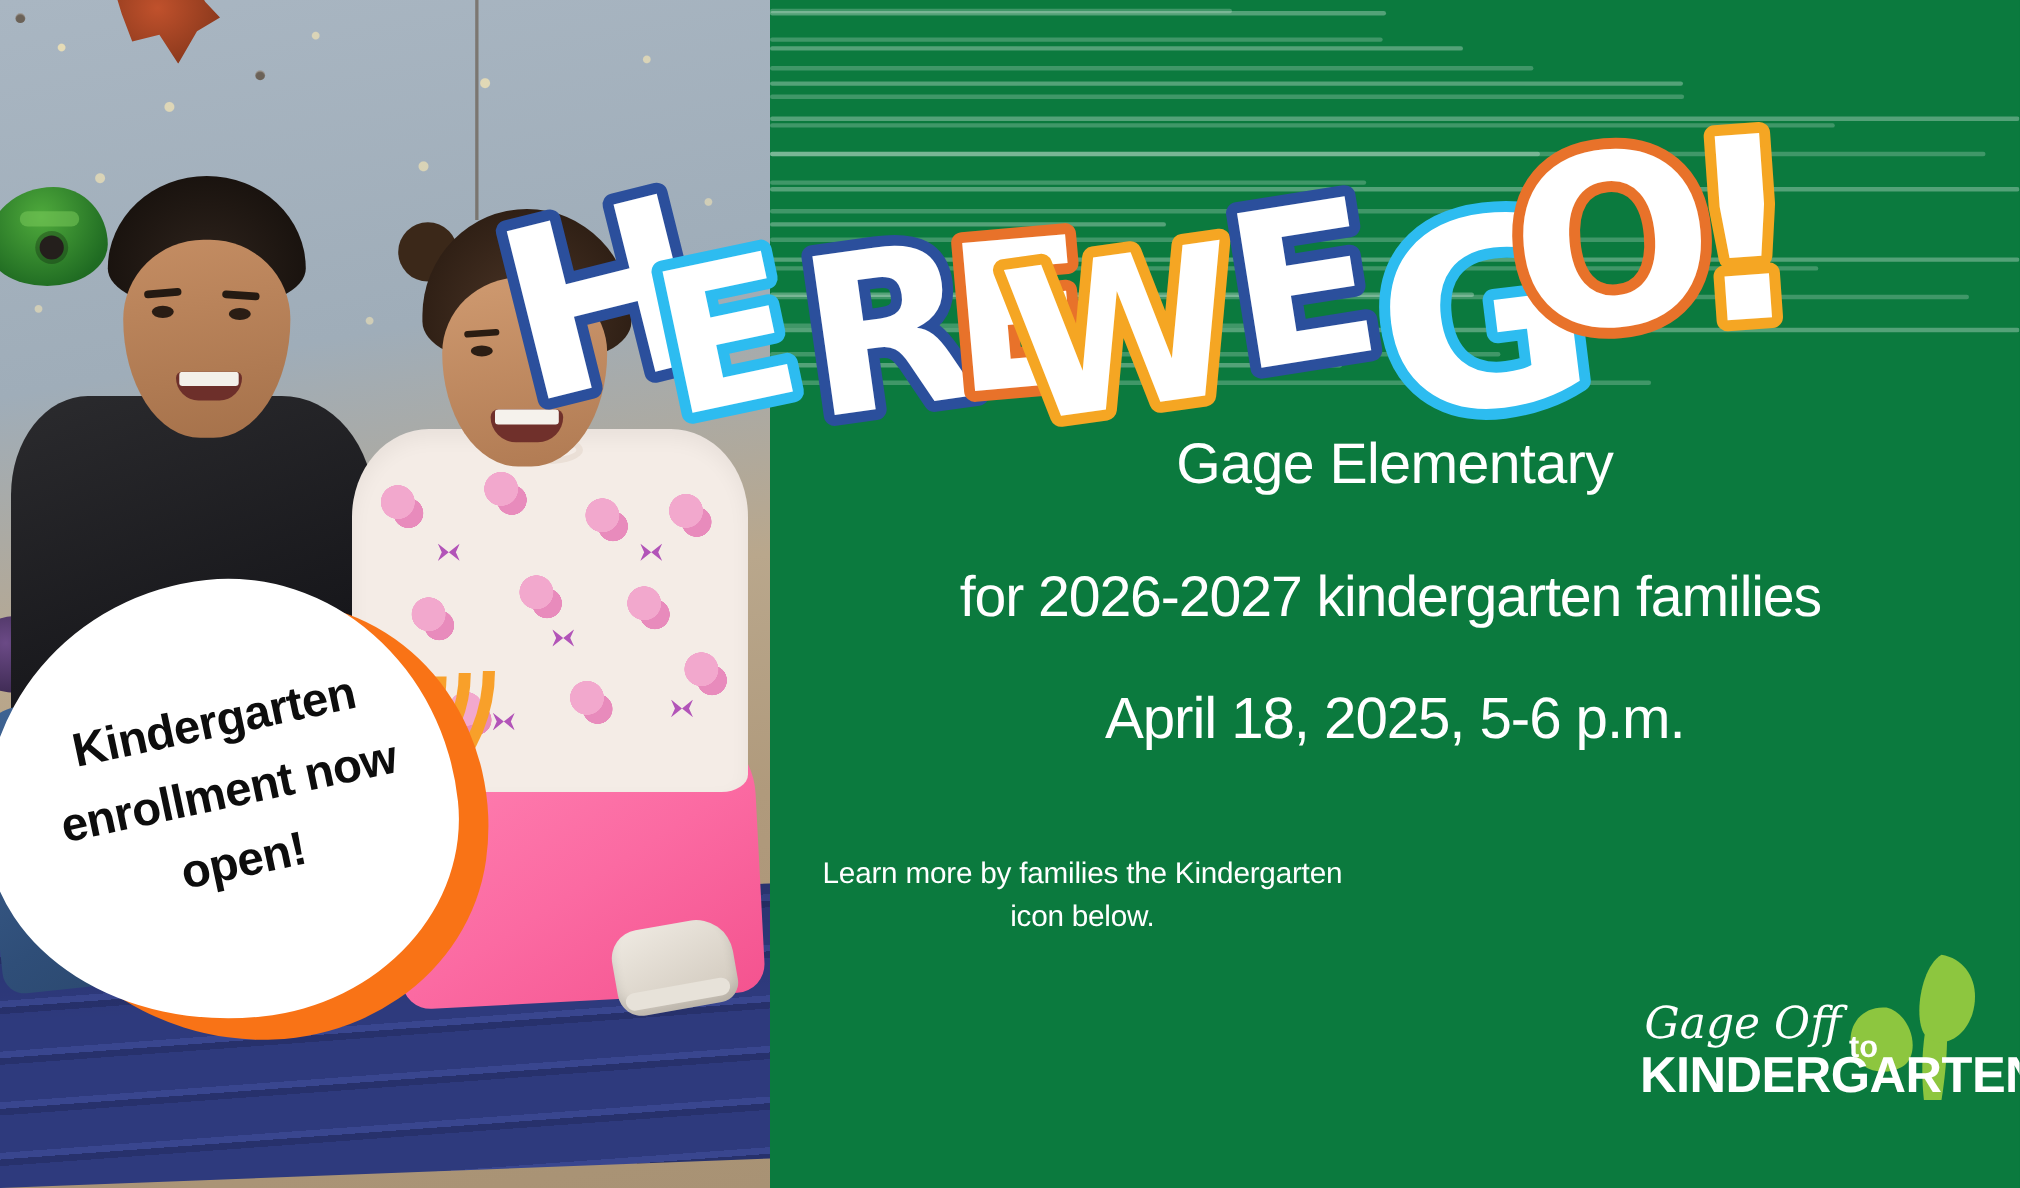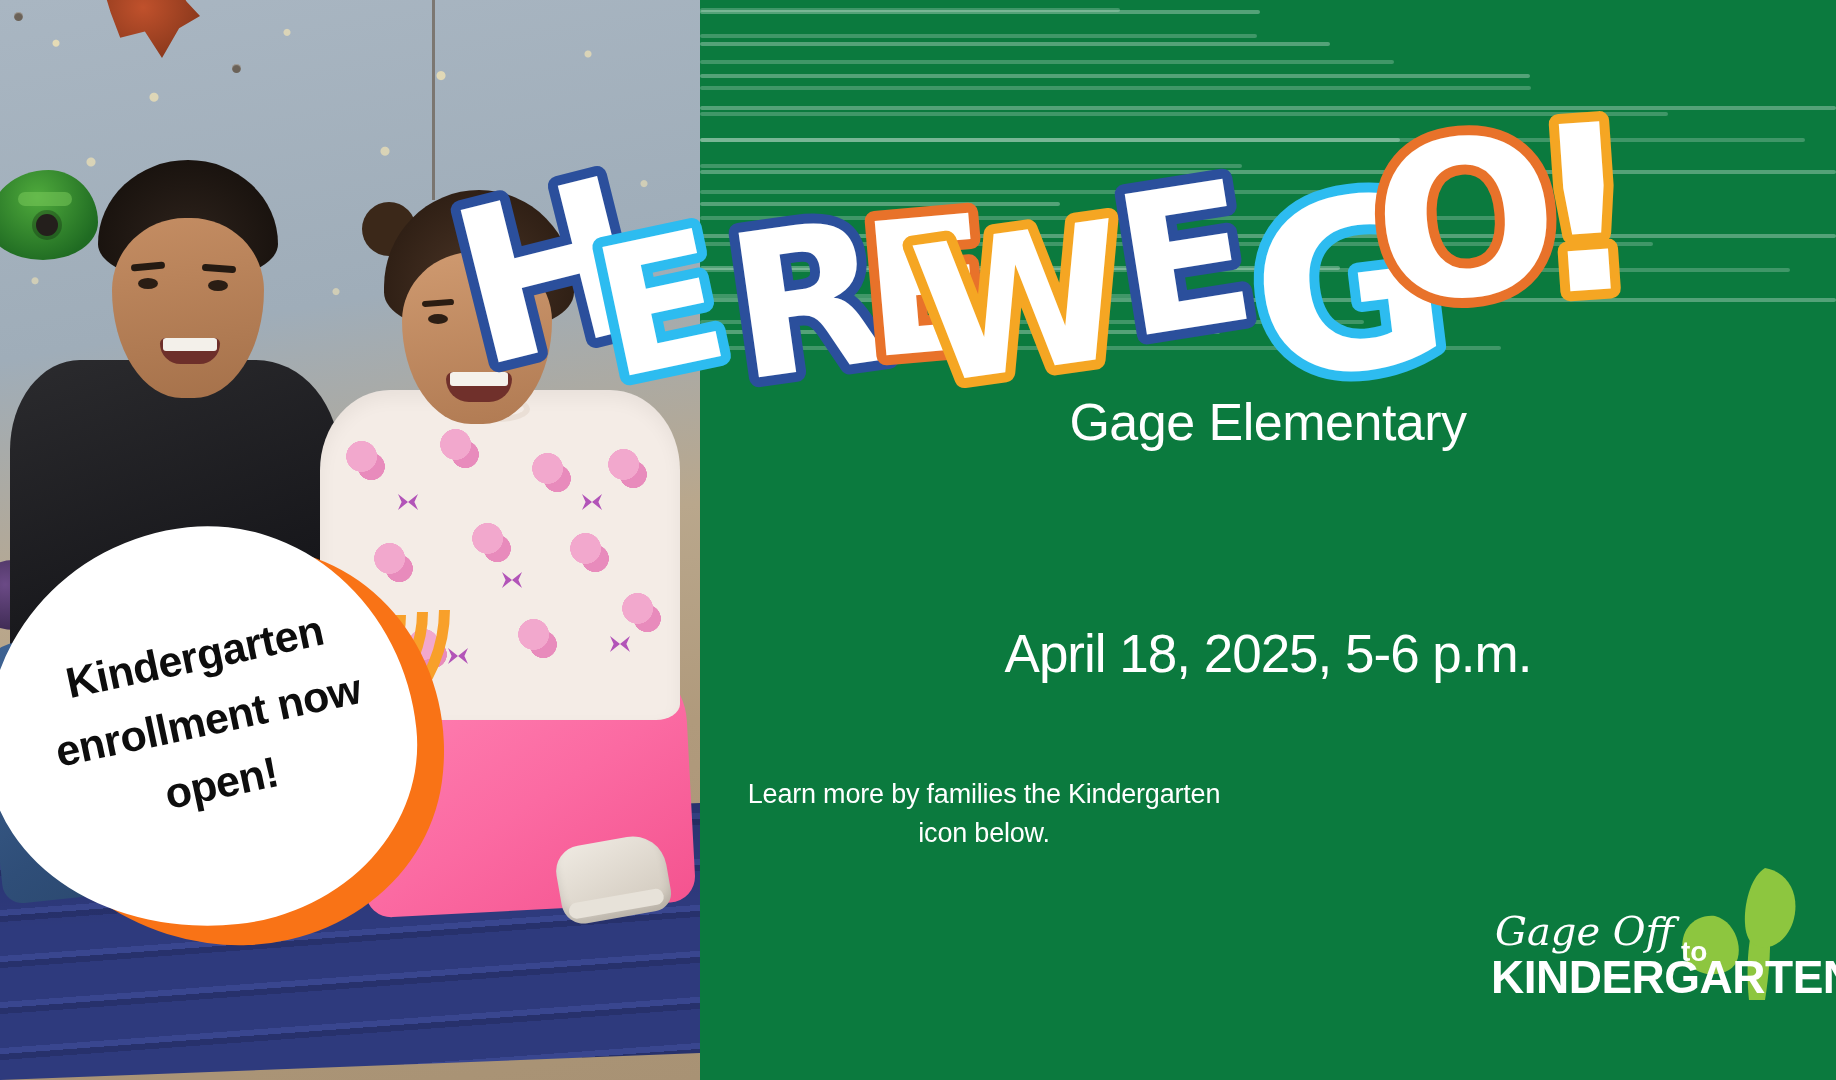--- a/index.html
+++ b/index.html
@@ -323,20 +323,21 @@
       <div class="hl" style="left: 1330px; top: 35px; transform: rotate(-5deg);"><svg width="268.75" height="333.25" viewBox="0 0 268.75 333.25">
           <text x="134.375" y="259.935" text-anchor="middle" font-family="DejaVu Sans, sans-serif" font-weight="bold" font-size="215" stroke="#e8722a" stroke-width="20" stroke-linejoin="round" paint-order="stroke" fill="#ffffff">O</text>
         </svg></div>
       <div class="hl" style="left: 1440px; top: 12px; transform: rotate(-4deg);"><svg width="287.5" height="356.5" viewBox="0 0 287.5 356.5">
           <text x="143.75" y="278.07" text-anchor="middle" font-family="DejaVu Sans, sans-serif" font-weight="bold" font-size="230" stroke="#f5a623" stroke-width="20" stroke-linejoin="round" paint-order="stroke" fill="#ffffff">!</text>
         </svg></div>
     </div>
 
   <div class="info">
     <div class="t1">Gage Elementary</div>
+    <div class="t3">for 2026-2027 kindergarten families</div>
     <div class="t4">April 18, 2025, 5-6 p.m.</div>
     <div class="t5">Learn more by families the Kindergarten icon below.</div>
   </div>
 
   <div class="logo">
     <div class="leaves">
       <svg viewBox="0 0 150 160" width="150" height="160" aria-hidden="true">
         <path d="M96 150 C92 112 96 74 110 46 C118 60 120 100 112 150 Z" fill="#8dc63f"></path>
         <path d="M112 18 C136 22 148 46 140 72 C132 96 110 104 98 92 C86 80 92 30 112 18 Z" fill="#8dc63f"></path>
         <path d="M62 66 C40 64 26 82 30 102 C34 122 58 130 76 120 C94 110 86 72 62 66 Z" fill="#8dc63f"></path>

